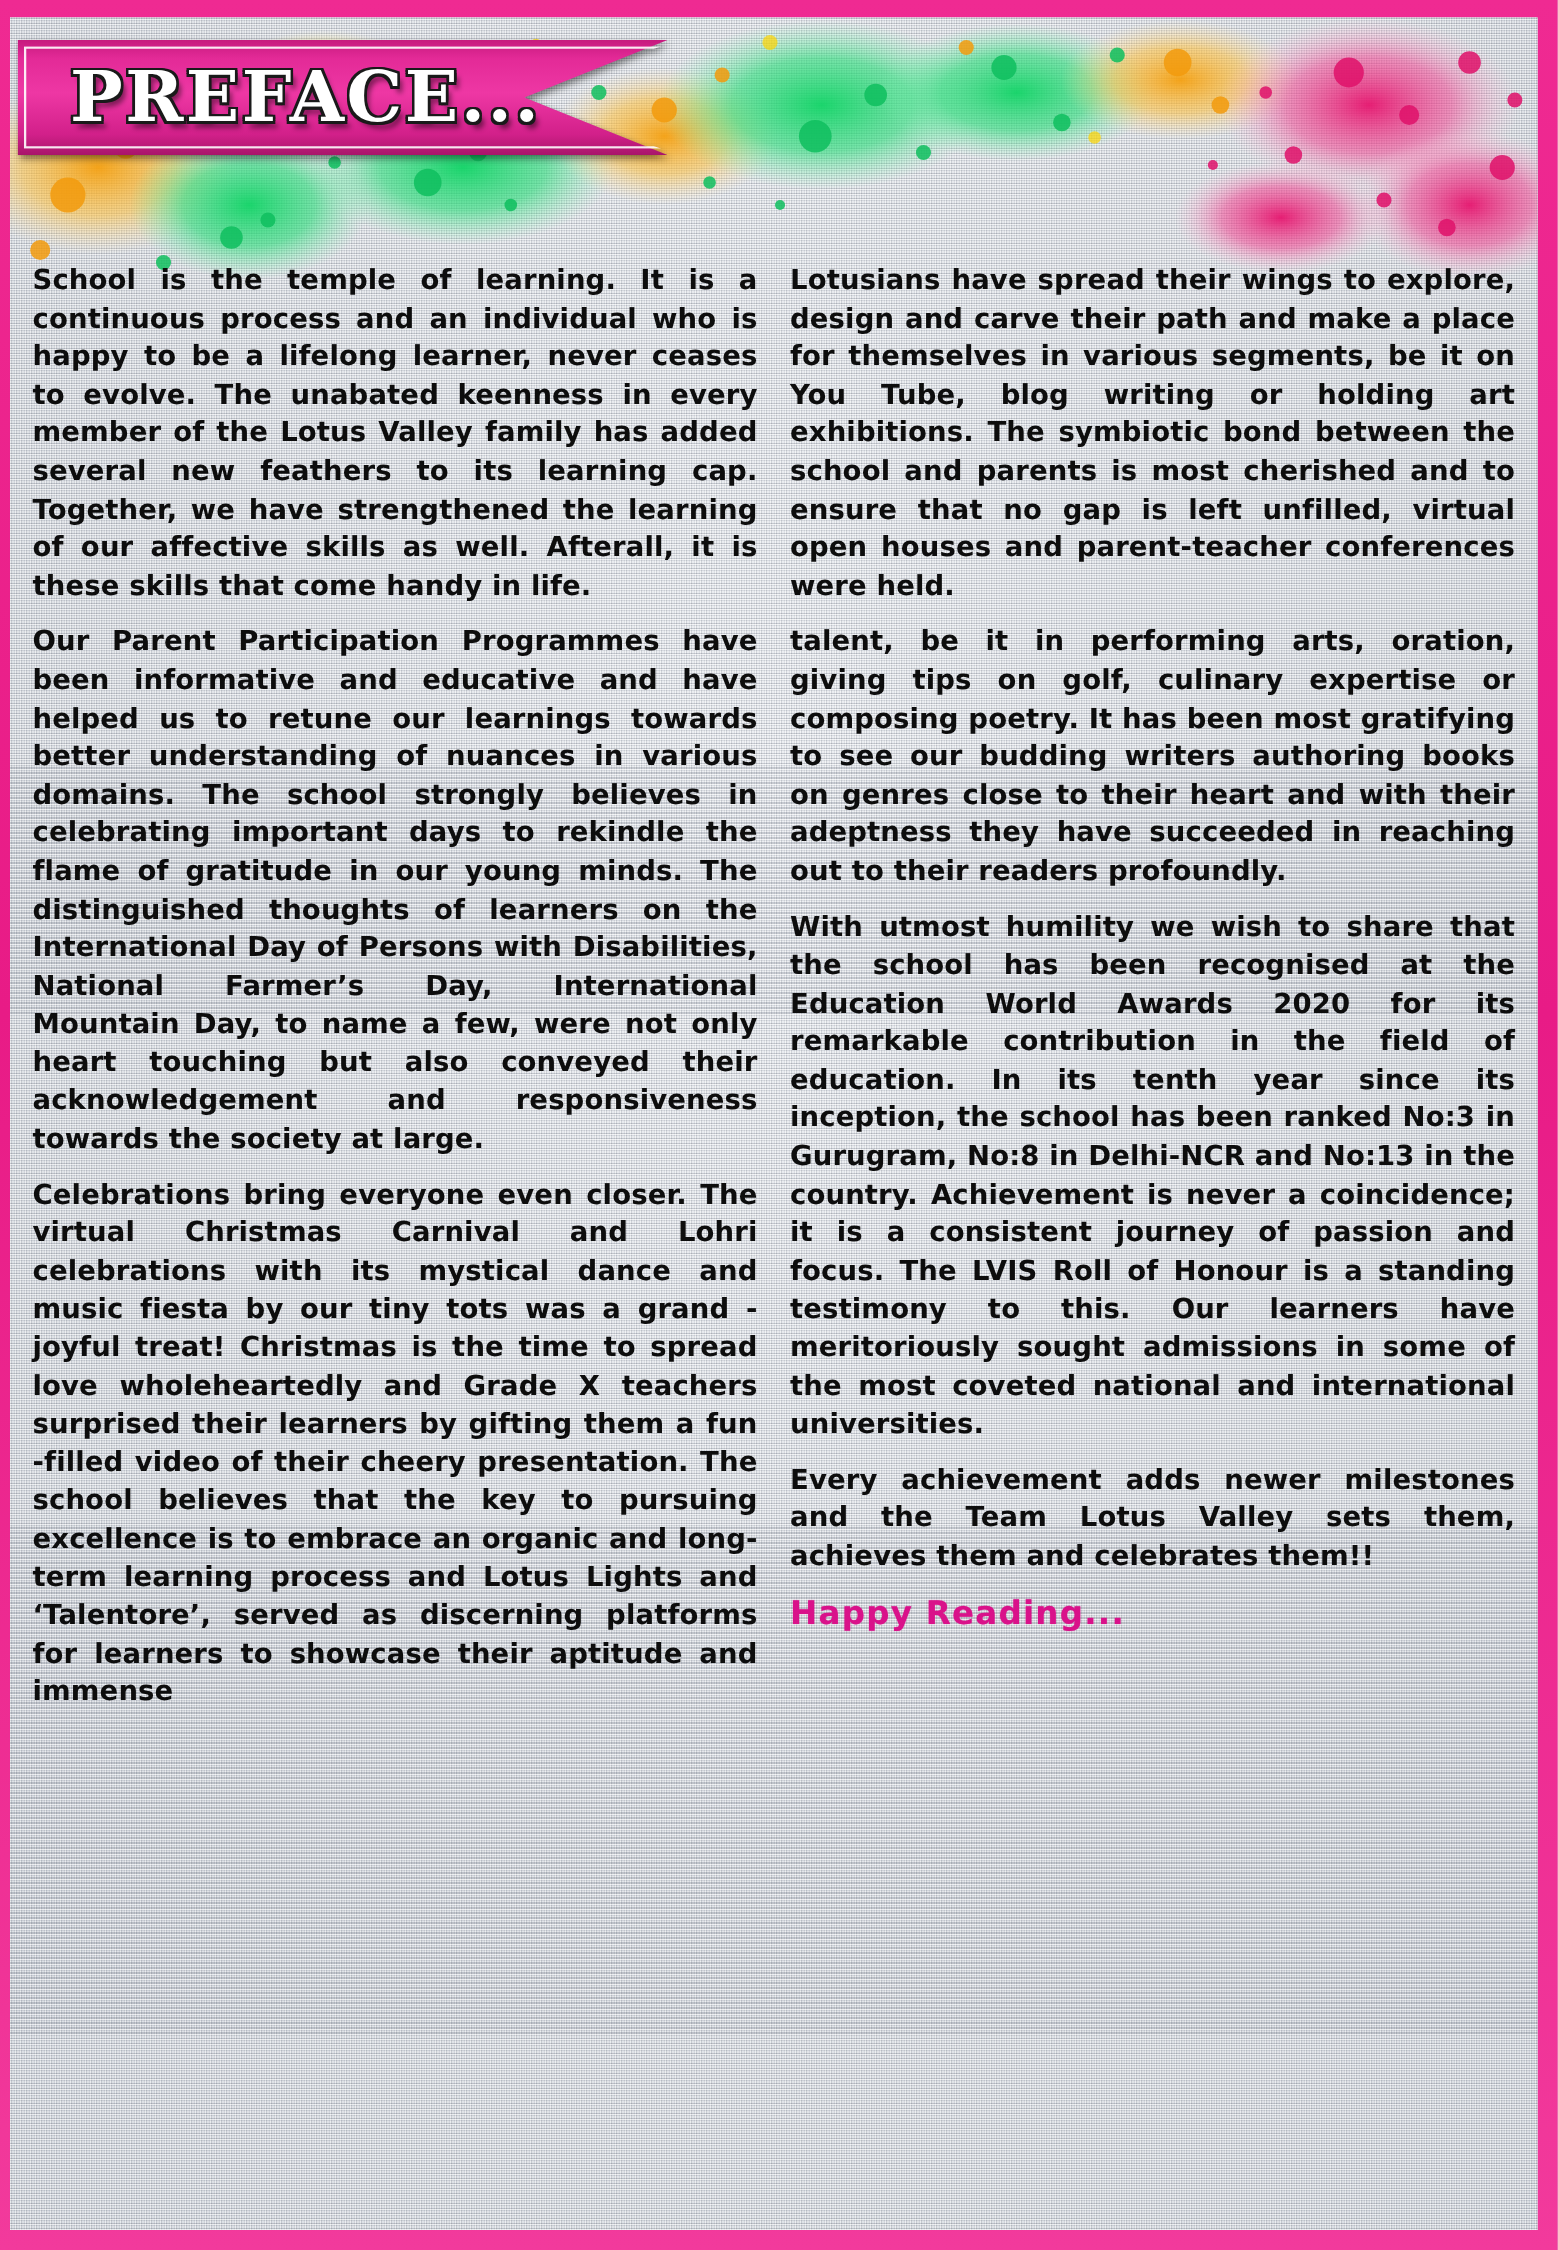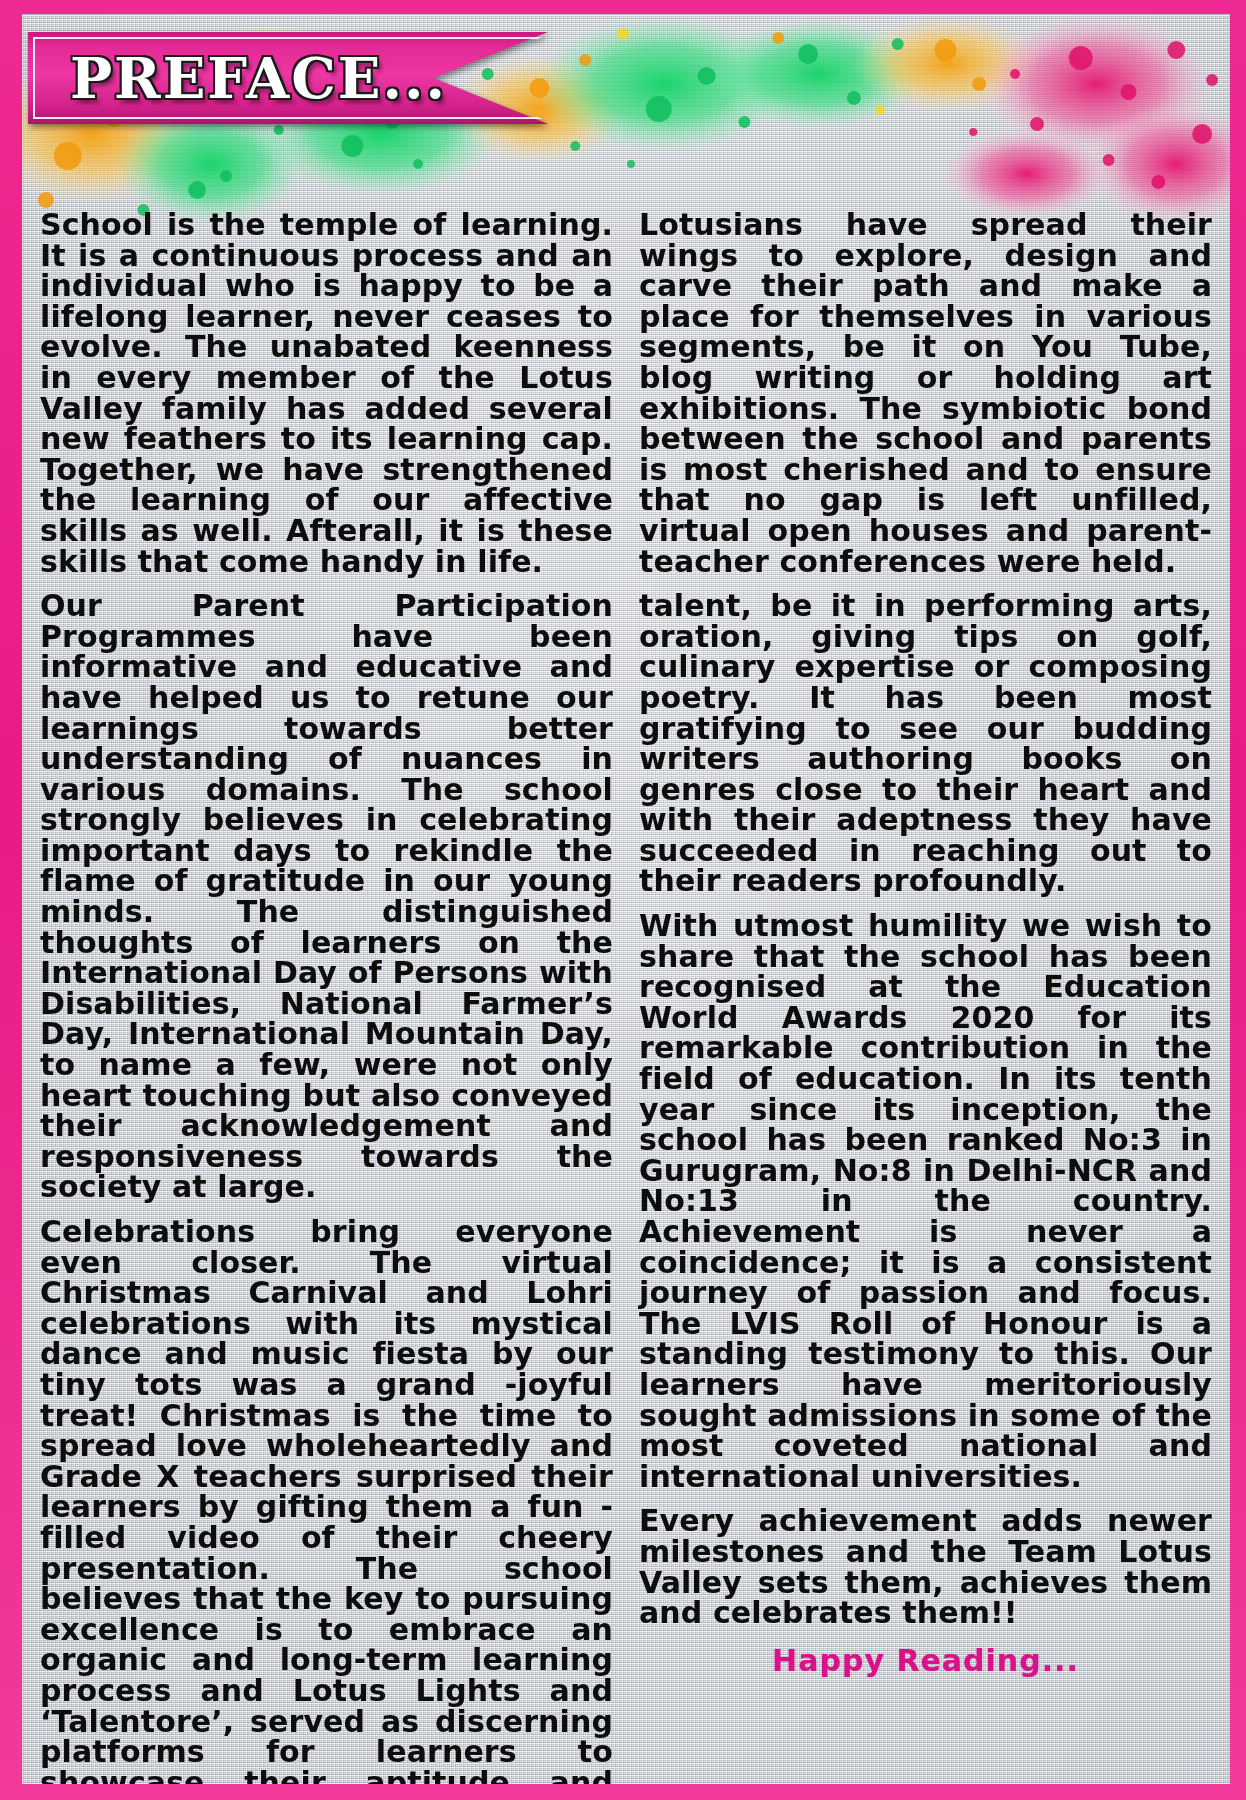--- a/index.html
+++ b/index.html
@@ -8,21 +8,21 @@
     background:#f0238f;
     font-family:"DejaVu Sans", sans-serif;
     overflow:hidden;
   }
 
   
   #page{
     position:relative;
     width:1246px;height:1800px;
     box-sizing:border-box;
-    padding:14px 16px 16px 22px;
+    padding:14px 16px 16px 8px;
     background:
       linear-gradient(180deg,#ef2a92 0%,#e81b86 45%,#f23a9c 100%);
   }
 
   
   #sheet{
     position:relative;
     width:100%;height:100%;
     box-sizing:border-box;
     background-color:#d8dbe0;
@@ -89,41 +89,40 @@
     gap:26px;
     z-index:4;
   }
   .column{
     flex:1 1 0;
     min-width:0;
   }
   p.para{
     margin:0 0 14px 0;
     font-family:"DejaVu Sans", sans-serif;
-    font-size:30px;
+    font-size:22px;
     line-height:30.6px;
     font-weight:700;
     color:#0d0d0d;
     text-align:justify;
     text-justify:inter-word;
     letter-spacing:.1px;
     -webkit-font-smoothing:antialiased;
   }
   p.para:last-child{margin-bottom:0;}
 
   
   #signature{
     font-family:"DejaVu Sans", sans-serif;
     font-weight:700;
     font-style:normal;
-    font-size:30px;
+    font-size:26px;
     letter-spacing:1px;
     color:#d9128a;
     text-shadow:0 0 1px rgba(217,18,138,.55);
-    text-align:center;
   }
 </style>
 </head>
 <body>
 
 <div id="page">
 
   <div id="sheet">
 
     <div class="splatter">

